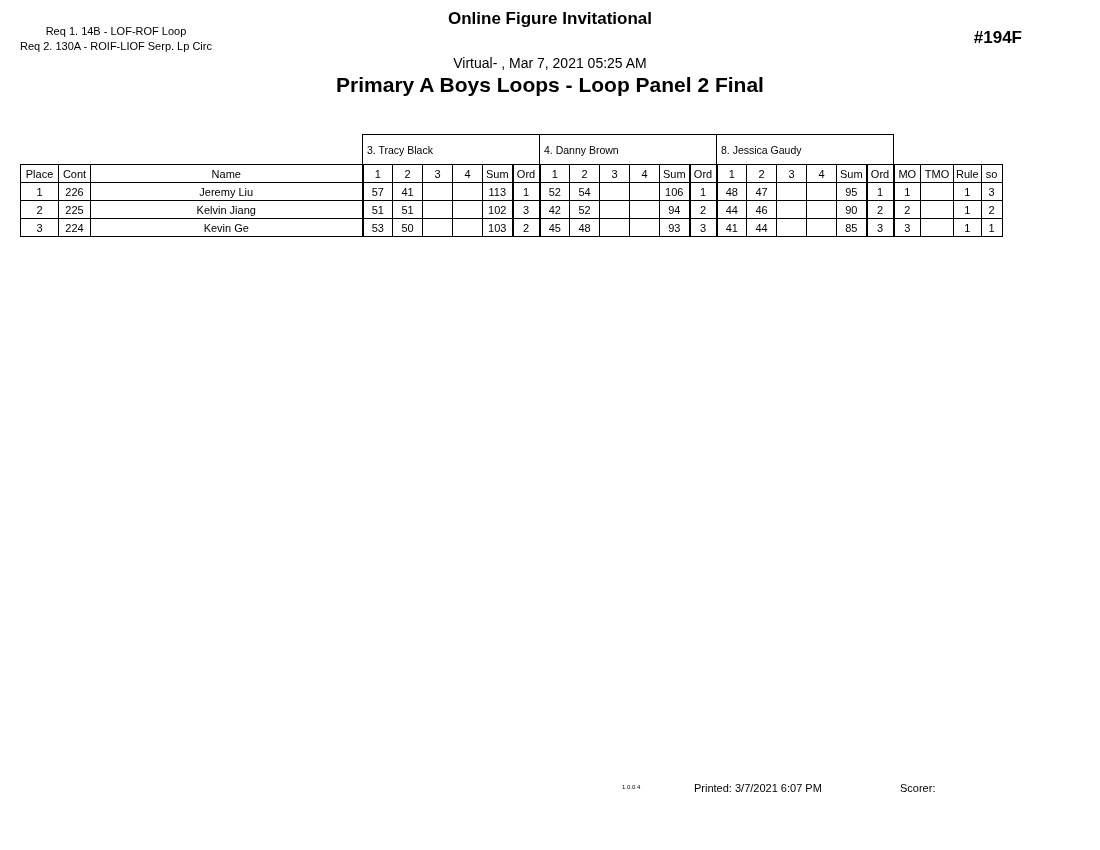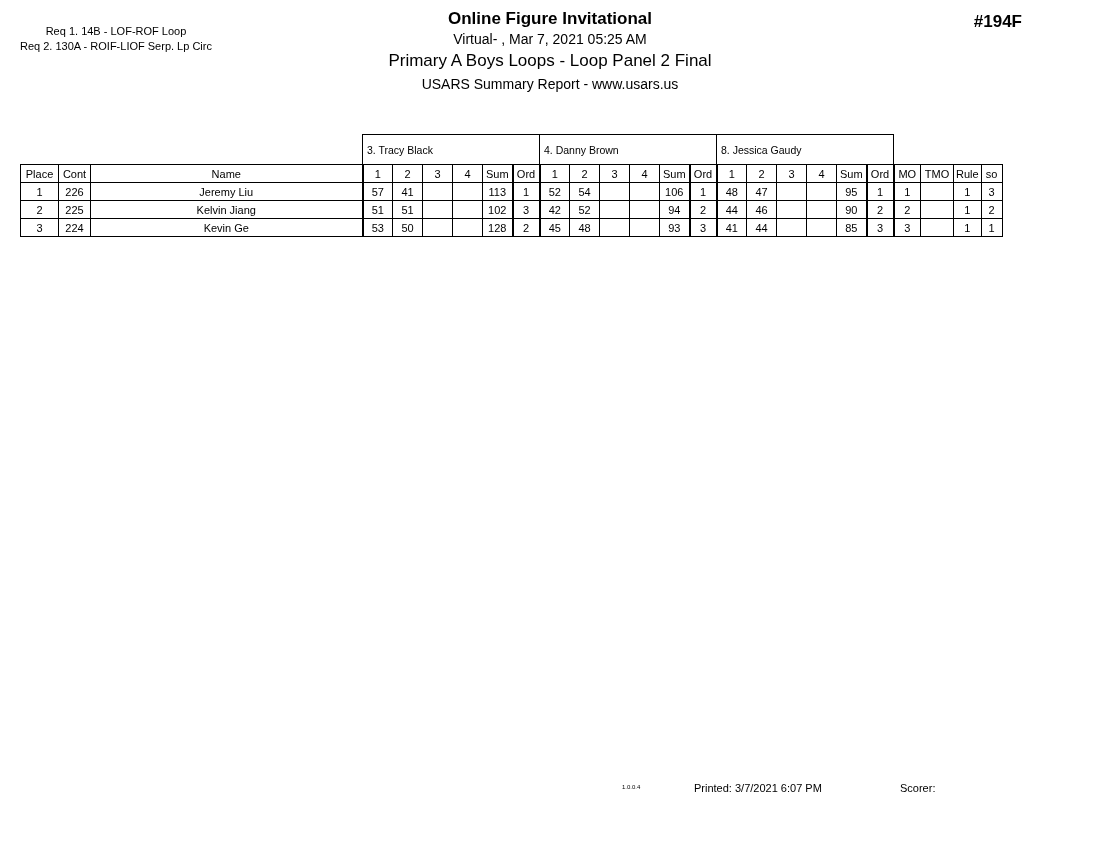--- a/index.html
+++ b/index.html
@@ -35,35 +35,36 @@
     text-align: center;
   }
   .title-main {
     font-size: 17px;
     font-weight: bold;
     line-height: 21px;
   }
   .title-sub {
     font-size: 14px;
     line-height: 20px;
+    margin-top: 24px;
   }
   .title-event {
-    font-size: 17px;
-    font-weight: normal;
+    font-size: 21px;
+    font-weight: bold;
     line-height: 24px;
   }
   .title-report {
     font-size: 14px;
     line-height: 22px;
   }
 
   .doc-number {
     position: absolute;
     right: 78px;
-    top: 12px;
+    top: 28px;
     font-size: 17px;
     font-weight: bold;
   }
 
   
   .results-wrap {
     position: absolute;
     left: 20px;
     top: 134px;
   }
@@ -152,21 +153,20 @@
 
 <div class="reqs">
   <span class="req-line">Req  1.  14B - LOF-ROF Loop</span>
   <span class="req-line">Req  2.  130A - ROIF-LIOF Serp. Lp Circ</span>
 </div>
 
 <div class="title-block">
   <div class="title-main">Online Figure Invitational</div>
   <div class="title-sub">Virtual- ,  Mar 7, 2021  05:25 AM</div>
   <div class="title-event">Primary A Boys Loops - Loop Panel 2 Final</div>
-  <div class="title-report">USARS Summary Report - www.usars.us</div>
 </div>
 
 <div class="doc-number">#194F</div>
 
 <div class="results-wrap">
   <table class="results">
     <colgroup>
       <col class="w-place">
         <col class="w-cont">
         <col class="w-name">
@@ -306,21 +306,21 @@
 
       <tr>
         <td class="place">3</td>
         <td class="cont">224</td>
         <td class="name">Kevin Ge</td>
 
         <td class="num thickleft">53</td>
         <td class="num">50</td>
         <td class="num"></td>
         <td class="num"></td>
-        <td class="sum">128</td>
+        <td class="sum">103</td>
         <td class="ord thickleft thickright">2</td>
 
         <td class="num">45</td>
         <td class="num">48</td>
         <td class="num"></td>
         <td class="num"></td>
         <td class="sum">93</td>
         <td class="ord thickleft thickright">3</td>
 
         <td class="num">41</td>

